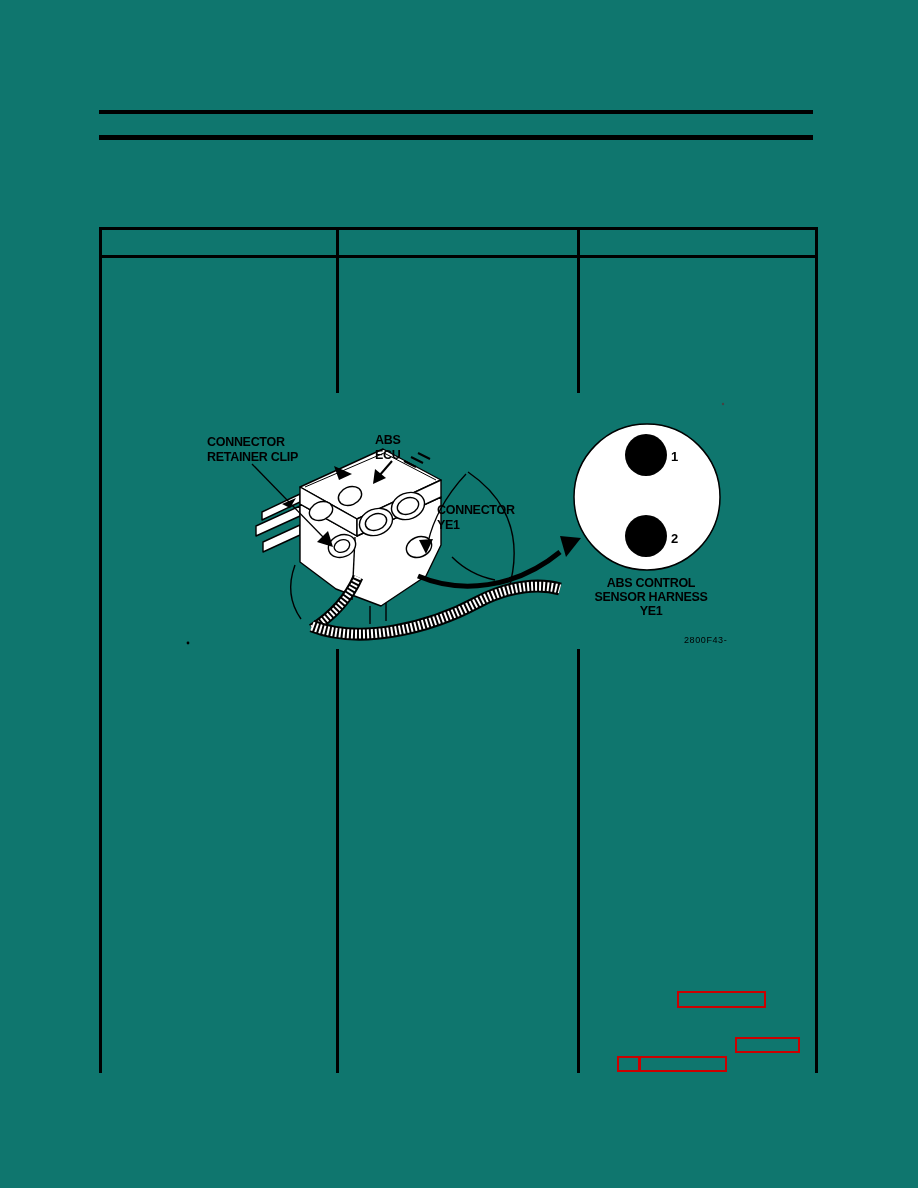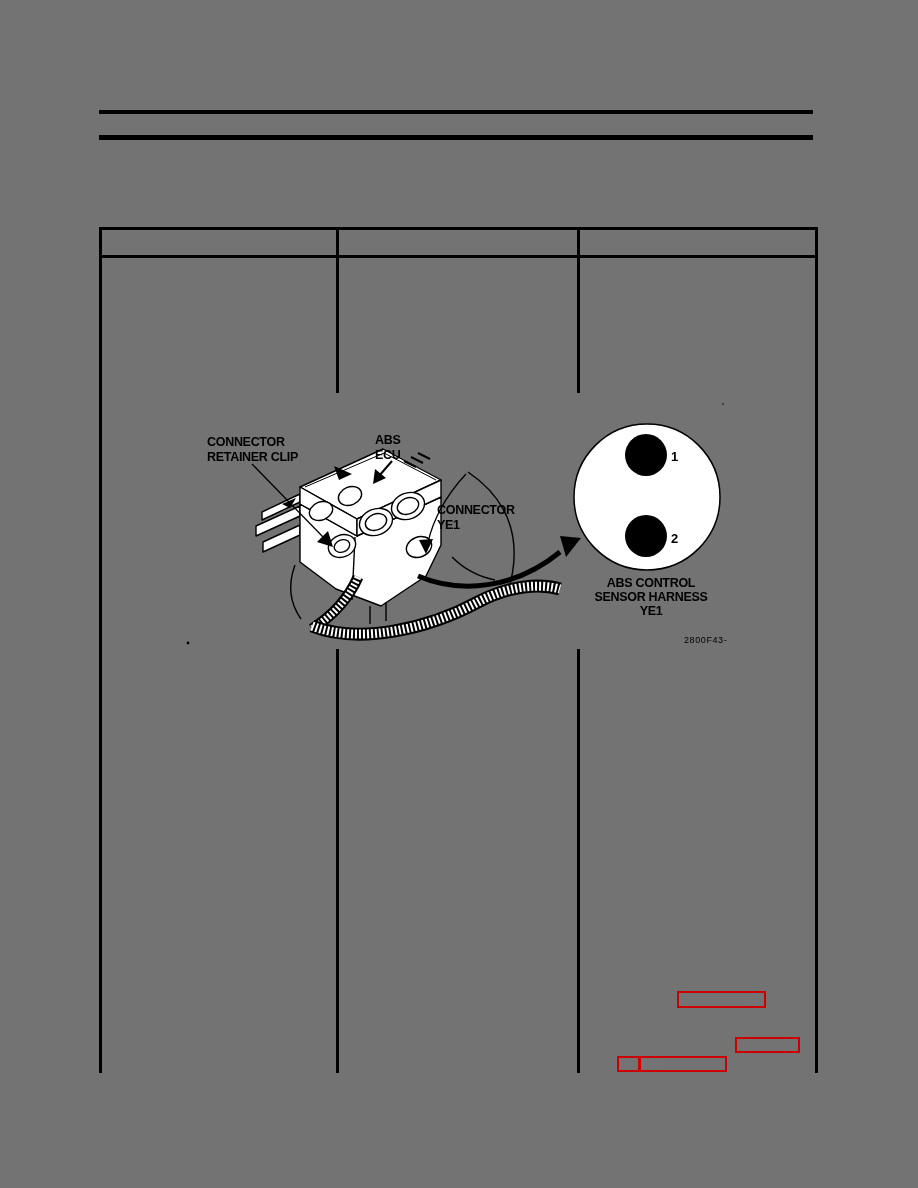--- a/index.html
+++ b/index.html
@@ -1,19 +1,19 @@
 <!DOCTYPE html>
 <html><head>
 <meta charset="utf-8">
 <style>
   html,body{margin:0;padding:0;background:#e8e8e8;}
   .page{
     position:relative;
     width:918px;height:1188px;
-    background:#737373;
+    background:#0f766e;
     font-family:"Liberation Sans",sans-serif;
     overflow:hidden;
     margin:0 auto;
   }
   .hline{position:absolute;background:#000;}
   .vline{position:absolute;background:#000;}
   .linkbox{
     position:absolute;
     border:2px solid #cc0000;
     background:transparent;

